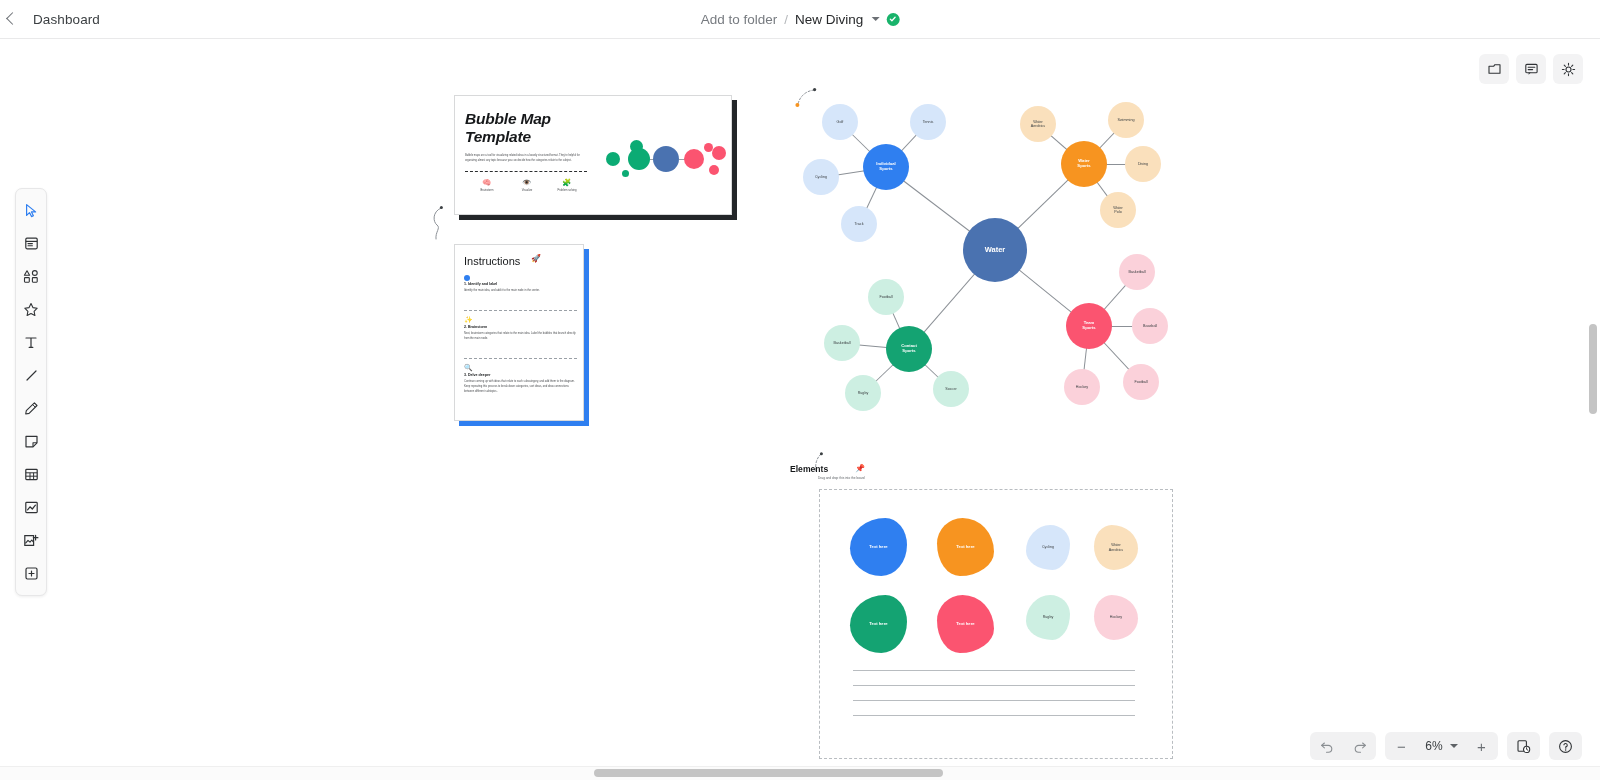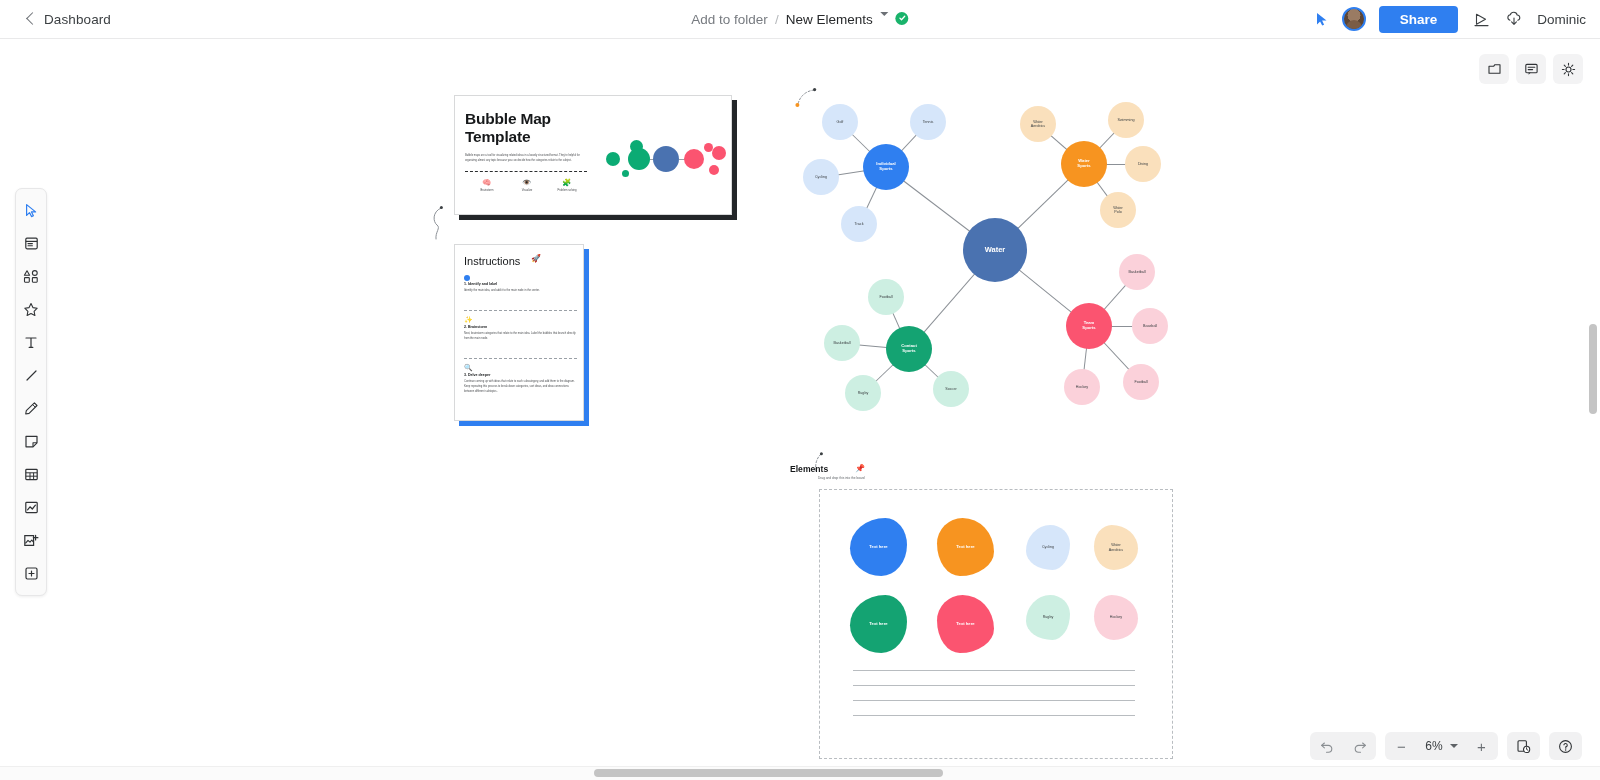--- a/index.html
+++ b/index.html
@@ -9,30 +9,30 @@
     background:#ffffff;
     color:#2b2b2b;
     -webkit-font-smoothing:antialiased;
   }
   
   .topbar{
     position:absolute; left:0; top:0; width:1600px; height:39px;
     background:#ffffff; border-bottom:1px solid #e9e9ea;
     display:flex; align-items:center; z-index:40;
   }
-  .tb-left{ display:flex; align-items:center; gap:7px; padding-left:28px; }
+  .tb-left{ display:flex; align-items:center; gap:16px; padding-left:8px; }
   .chev-back{
     display:inline-block; width:9px; height:9px;
     border-left:1.4px solid #6c7075; border-bottom:1.4px solid #6c7075;
     transform:rotate(45deg); margin-bottom:1px;
   }
   .dash-label{ font-size:13.5px; color:#3c4043; letter-spacing:.1px; }
   .tb-center{
     position:absolute; left:50%; transform:translateX(-50%);
-    display:flex; gap:7px; font-size:13.5px;
+    display:flex; align-items:center; gap:7px; font-size:13.5px;
   }
   .tb-center .muted{ color:#777b80; }
   .tb-center .sep{ color:#b6b9bc; }
   .tb-center .docname{ color:#27292b; }
   .caret-dn{
     width:0;height:0;border-left:4px solid transparent;border-right:4px solid transparent;
     border-top:4.5px solid #6c7075; margin-left:1px;
   }
   .saved-dot{
     width:13px;height:13px;border-radius:50%;background:#19b36b;
@@ -181,51 +181,29 @@
 
 <div class="topbar">
   <div class="tb-left">
     <span class="chev-back"></span>
     <span class="dash-label">Dashboard</span>
   </div>
 
   <div class="tb-center">
     <span class="muted">Add to folder</span>
     <span class="sep">/</span>
-    <span class="docname">New Elements</span>
+    <span class="docname">New Diving</span>
     <span class="caret-dn"></span>
     <span class="saved-dot">
       <svg width="8" height="8" viewBox="0 0 8 8">
           <path d="M1.6 4.1 L3.2 5.7 L6.4 2.3" stroke="#fff" stroke-width="1.3" fill="none" stroke-linecap="round" stroke-linejoin="round"></path>
         </svg>
     </span>
   </div>
 
-  <div class="tb-right">
-    <span class="cursor-ic">
-      <svg width="13" height="15" viewBox="0 0 13 15">
-          <path d="M1 1 L1 12.5 L4.1 9.4 L6.2 13.6 L8.1 12.7 L6.1 8.6 L10.5 8.6 Z" fill="#2f7ff0"></path>
-        </svg>
-    </span>
-    <span class="avatar"></span>
-    <button class="share-btn">Share</button>
-    <span class="ic-btn">
-      <svg width="17" height="15" viewBox="0 0 17 15">
-          <path d="M3.5 2.2 L12.5 7.2 L3.5 12.2 Z" fill="none" stroke="#3c4043" stroke-width="1.1" stroke-linejoin="round"></path>
-          <path d="M2 13.6 H15" stroke="#3c4043" stroke-width="1.1" stroke-linecap="round"></path>
-        </svg>
-    </span>
-    <span class="ic-btn">
-      <svg width="18" height="16" viewBox="0 0 18 16">
-          <path d="M5 9.2 a2.8 2.8 0 0 1 .3-5.5 A3.6 3.6 0 0 1 12.2 4 a2.7 2.7 0 0 1 .6 5.3" fill="none" stroke="#3c4043" stroke-width="1.1" stroke-linecap="round"></path>
-          <path d="M9 7 V13.2 M6.6 10.9 L9 13.4 L11.4 10.9" fill="none" stroke="#3c4043" stroke-width="1.1" stroke-linecap="round" stroke-linejoin="round"></path>
-        </svg>
-    </span>
-    <span class="user-name">Dominic</span>
-  </div>
 </div>
 
 <div class="canvas">
 
   <div class="tr-group">
     <div class="tr-btn">
       <svg width="15" height="15" viewBox="0 0 15 15">
           <path d="M2 4.3 h4.6 l1.3 -1.6 H13 v8.6 H2 Z" fill="none" stroke="#303336" stroke-width="1.1" stroke-linejoin="round"></path>
         </svg>
     </div>
@@ -241,21 +219,21 @@
           <circle cx="7.5" cy="7.5" r="2.5" fill="none" stroke="#303336" stroke-width="1.1"></circle>
           <g stroke="#303336" stroke-width="1.1" stroke-linecap="round">
             <path d="M7.5 1.4 V3.1 M7.5 11.9 V13.6 M1.4 7.5 H3.1 M11.9 7.5 H13.6 M3.2 3.2 L4.4 4.4 M10.6 10.6 L11.8 11.8 M11.8 3.2 L10.6 4.4 M4.4 10.6 L3.2 11.8"></path>
           </g>
         </svg>
     </div>
   </div>
 
   <div class="slide-shadow"></div>
   <div class="slide">
-    <div class="slide-title" style="white-space:pre-line;">Bubble Map
+    <div class="slide-title" style="white-space:pre-line;font-style:italic;">Bubble Map
 Template</div>
     <div class="slide-body">Bubble maps are a tool for visualizing related ideas in a loosely structured format. They're helpful for organizing almost any topic because you can decide how the categories relate to the subject.</div>
     <div class="slide-rule"></div>
     <div class="slide-icons">
       <div class="ci">
         <div class="emoji">🧠</div>
         <div class="cap">Brainstorm</div>
       </div>
       <div class="ci">
         <div class="emoji">👁️</div>

